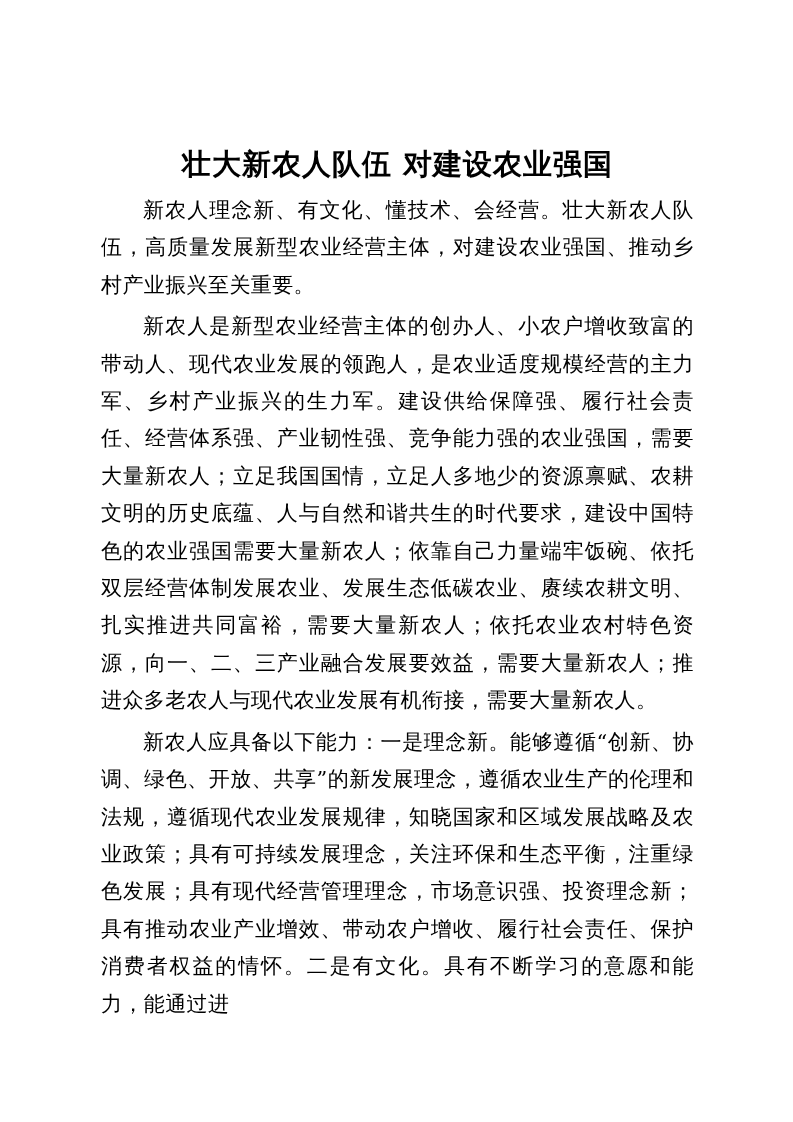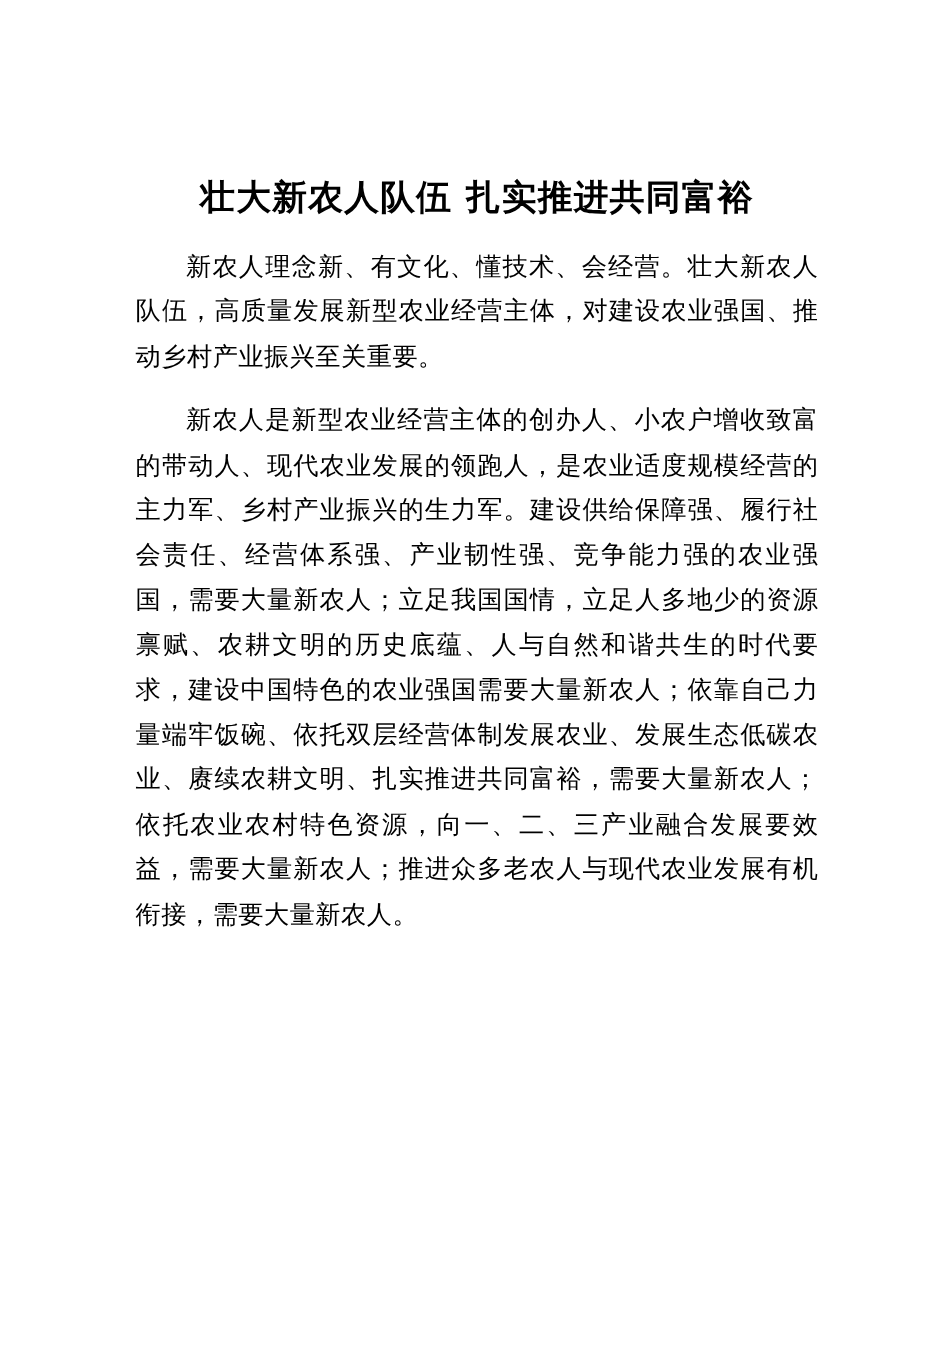--- a/index.html
+++ b/index.html
@@ -25,31 +25,32 @@
     margin: 0;
     padding: 0;
     font-size: 29px;
     line-height: 48px;
     font-weight: bold;
     text-align: center;
     letter-spacing: 1px;
     white-space: nowrap;
   }
   .doc-paragraph {
-    margin: 16px;
+    margin: 4px;
     padding: 0;
     font-size: 21px;
     line-height: 37.4px;
     letter-spacing: 0.4px;
     text-indent: 2em;
     text-align: justify;
     text-justify: inter-ideograph;
     word-break: normal;
   }
 </style>
 </head>
 <body>
 
 <div class="page">
-  <h1 class="doc-title">壮大新农人队伍 扎实推进共同富裕</h1>
+  <h1 class="doc-title">壮大新农人队伍 对建设农业强国</h1>
   <p class="doc-paragraph">新农人理念新、有文化、懂技术、会经营。壮大新农人队伍，高质量发展新型农业经营主体，对建设农业强国、推动乡村产业振兴至关重要。</p>
   <p class="doc-paragraph">新农人是新型农业经营主体的创办人、小农户增收致富的带动人、现代农业发展的领跑人，是农业适度规模经营的主力军、乡村产业振兴的生力军。建设供给保障强、履行社会责任、经营体系强、产业韧性强、竞争能力强的农业强国，需要大量新农人；立足我国国情，立足人多地少的资源禀赋、农耕文明的历史底蕴、人与自然和谐共生的时代要求，建设中国特色的农业强国需要大量新农人；依靠自己力量端牢饭碗、依托双层经营体制发展农业、发展生态低碳农业、赓续农耕文明、扎实推进共同富裕，需要大量新农人；依托农业农村特色资源，向一、二、三产业融合发展要效益，需要大量新农人；推进众多老农人与现代农业发展有机衔接，需要大量新农人。</p>
+  <p class="doc-paragraph">新农人应具备以下能力：一是理念新。能够遵循“创新、协调、绿色、开放、共享”的新发展理念，遵循农业生产的伦理和法规，遵循现代农业发展规律，知晓国家和区域发展战略及农业政策；具有可持续发展理念，关注环保和生态平衡，注重绿色发展；具有现代经营管理理念，市场意识强、投资理念新；具有推动农业产业增效、带动农户增收、履行社会责任、保护消费者权益的情怀。二是有文化。具有不断学习的意愿和能力，能通过进</p>
 </div>
 
 </body></html>

